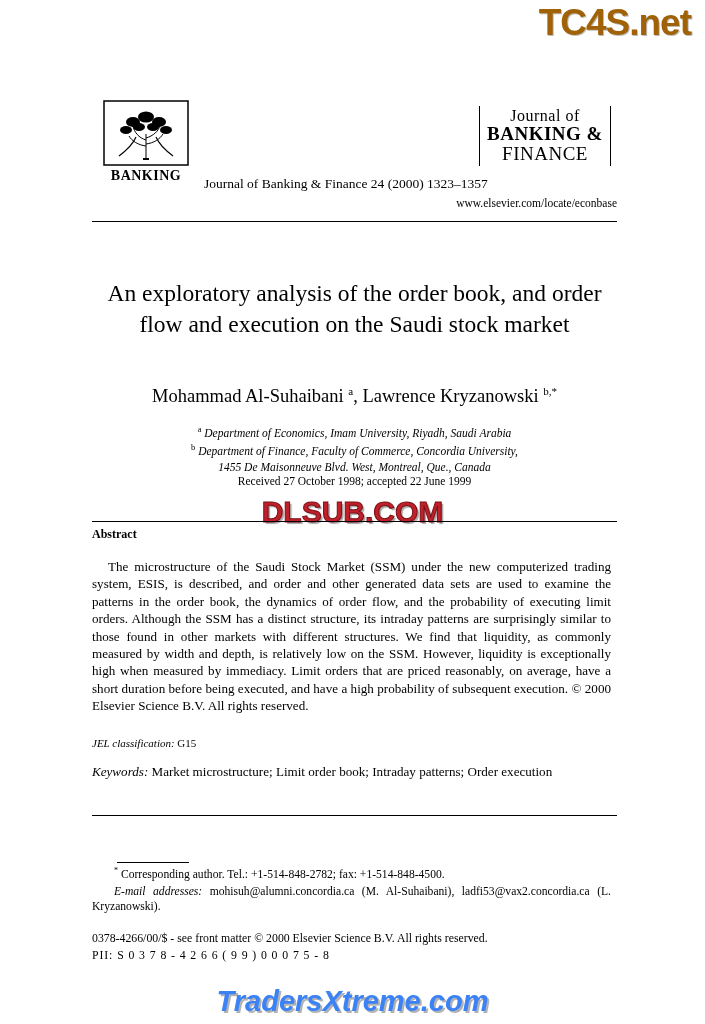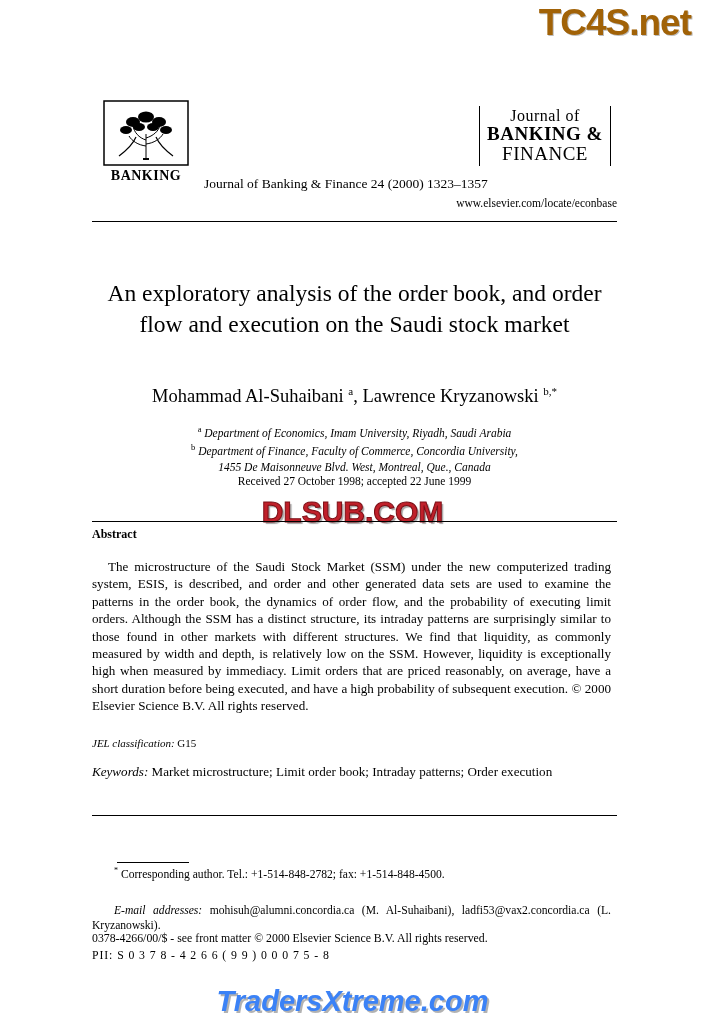--- a/index.html
+++ b/index.html
@@ -222,21 +222,21 @@
   .footnotes {
     position: absolute;
     top: 866px;
     left: 92px;
     width: 519px;
     font-size: 11.6px;
     line-height: 1.36;
   }
   .footnotes .fn1 { text-indent: 22px; }
   .footnotes .fn1 sup { font-size: 8px; }
-  .footnotes .fn2 { margin-top: 20px; text-indent: 22px; text-align: justify; }
+  .footnotes .fn2 { margin-top: 1px; text-indent: 22px; text-align: justify; }
   .footnotes i { font-style: italic; }
 
   .issn {
     position: absolute;
     top: 930px;
     left: 92px;
     width: 519px;
     font-size: 11.8px;
     line-height: 1.45;
   }

